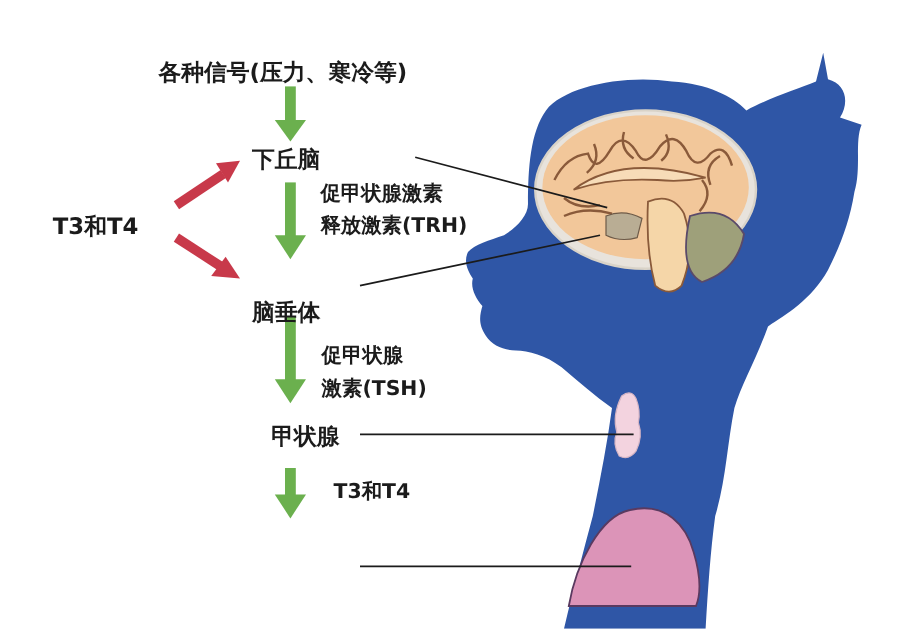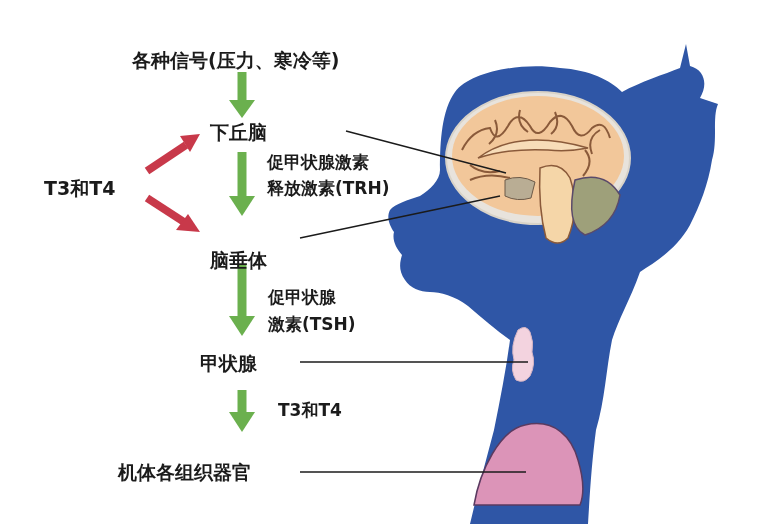--- a/index.html
+++ b/index.html
@@ -84,17 +84,16 @@
   </svg>
 
   <div class="lbl lbl-lg" style="left:132px; top:48px;">各种信号(压力、寒冷等)</div>
   <div class="lbl lbl-lg" style="left:210px; top:120px;">下丘脑</div>
   <div class="lbl lbl-lg" style="left:44px; top:176px;">T3和T4</div>
   <div class="lbl lbl-md" style="left:267px; top:150px;">促甲状腺激素</div>
   <div class="lbl lbl-md" style="left:267px; top:176px;">释放激素(TRH)</div>
   <div class="lbl lbl-lg" style="left:210px; top:228px;margin-top:20px;">脑垂体</div>
   <div class="lbl lbl-md" style="left:268px; top:312px;">激素(TSH)</div>
   <div class="lbl lbl-md" style="left:268px; top:285px;">促甲状腺</div>
-  <div class="lbl lbl-lg" style="left:200px; top:351px;">甲状腺</div>
+  <div class="lbl lbl-lg" style="left:226px; top:351px;">甲状腺</div>
   <div class="lbl lbl-md" style="left:278px; top:398px;">T3和T4</div>
-  <div class="lbl lbl-lg" style="left:118px; top:460px;">机体各组织器官</div>
 
 </div>
 
 </body></html>

